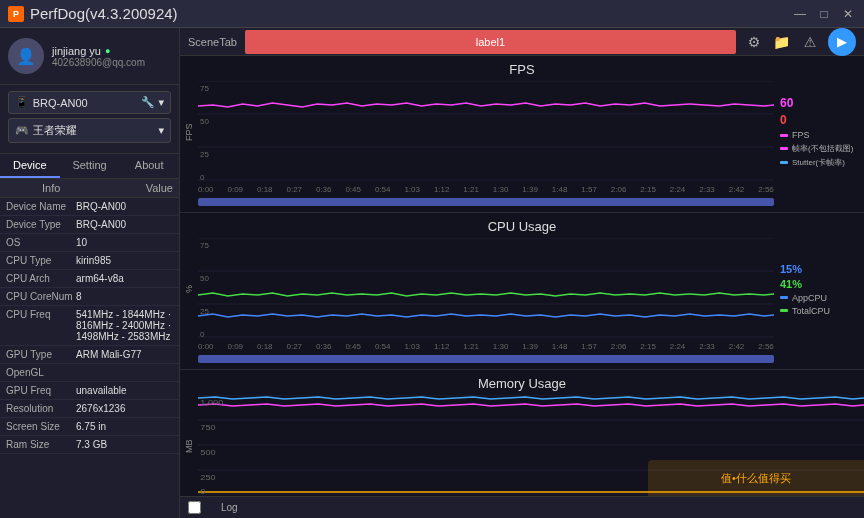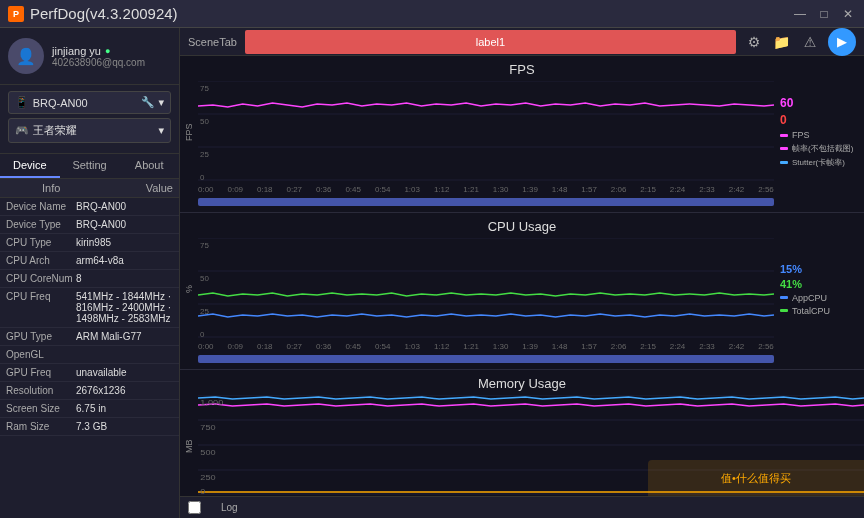--- a/index.html
+++ b/index.html
@@ -421,20 +421,24 @@
         </div>
 
         <div id="dt-rows">
             <div class="dt-row">
               <span class="dt-key">Device Name</span>
               <span class="dt-val">BRQ-AN00</span>
             </div>
             <div class="dt-row">
               <span class="dt-key">Device Type</span>
               <span class="dt-val">BRQ-AN00</span>
+            </div>
+            <div class="dt-row">
+              <span class="dt-key">OS</span>
+              <span class="dt-val">10</span>
             </div>
             <div class="dt-row">
               <span class="dt-key">CPU Type</span>
               <span class="dt-val">kirin985</span>
             </div>
             <div class="dt-row">
               <span class="dt-key">CPU Arch</span>
               <span class="dt-val">arm64-v8a</span>
             </div>
             <div class="dt-row">

